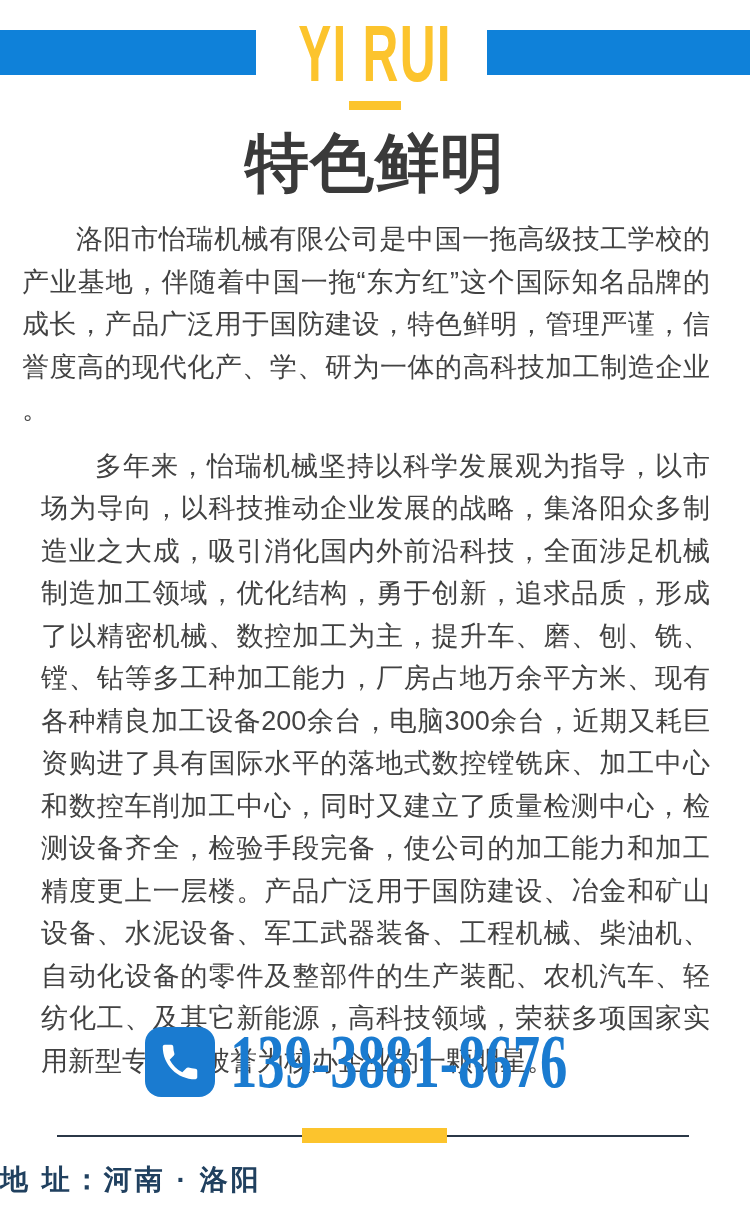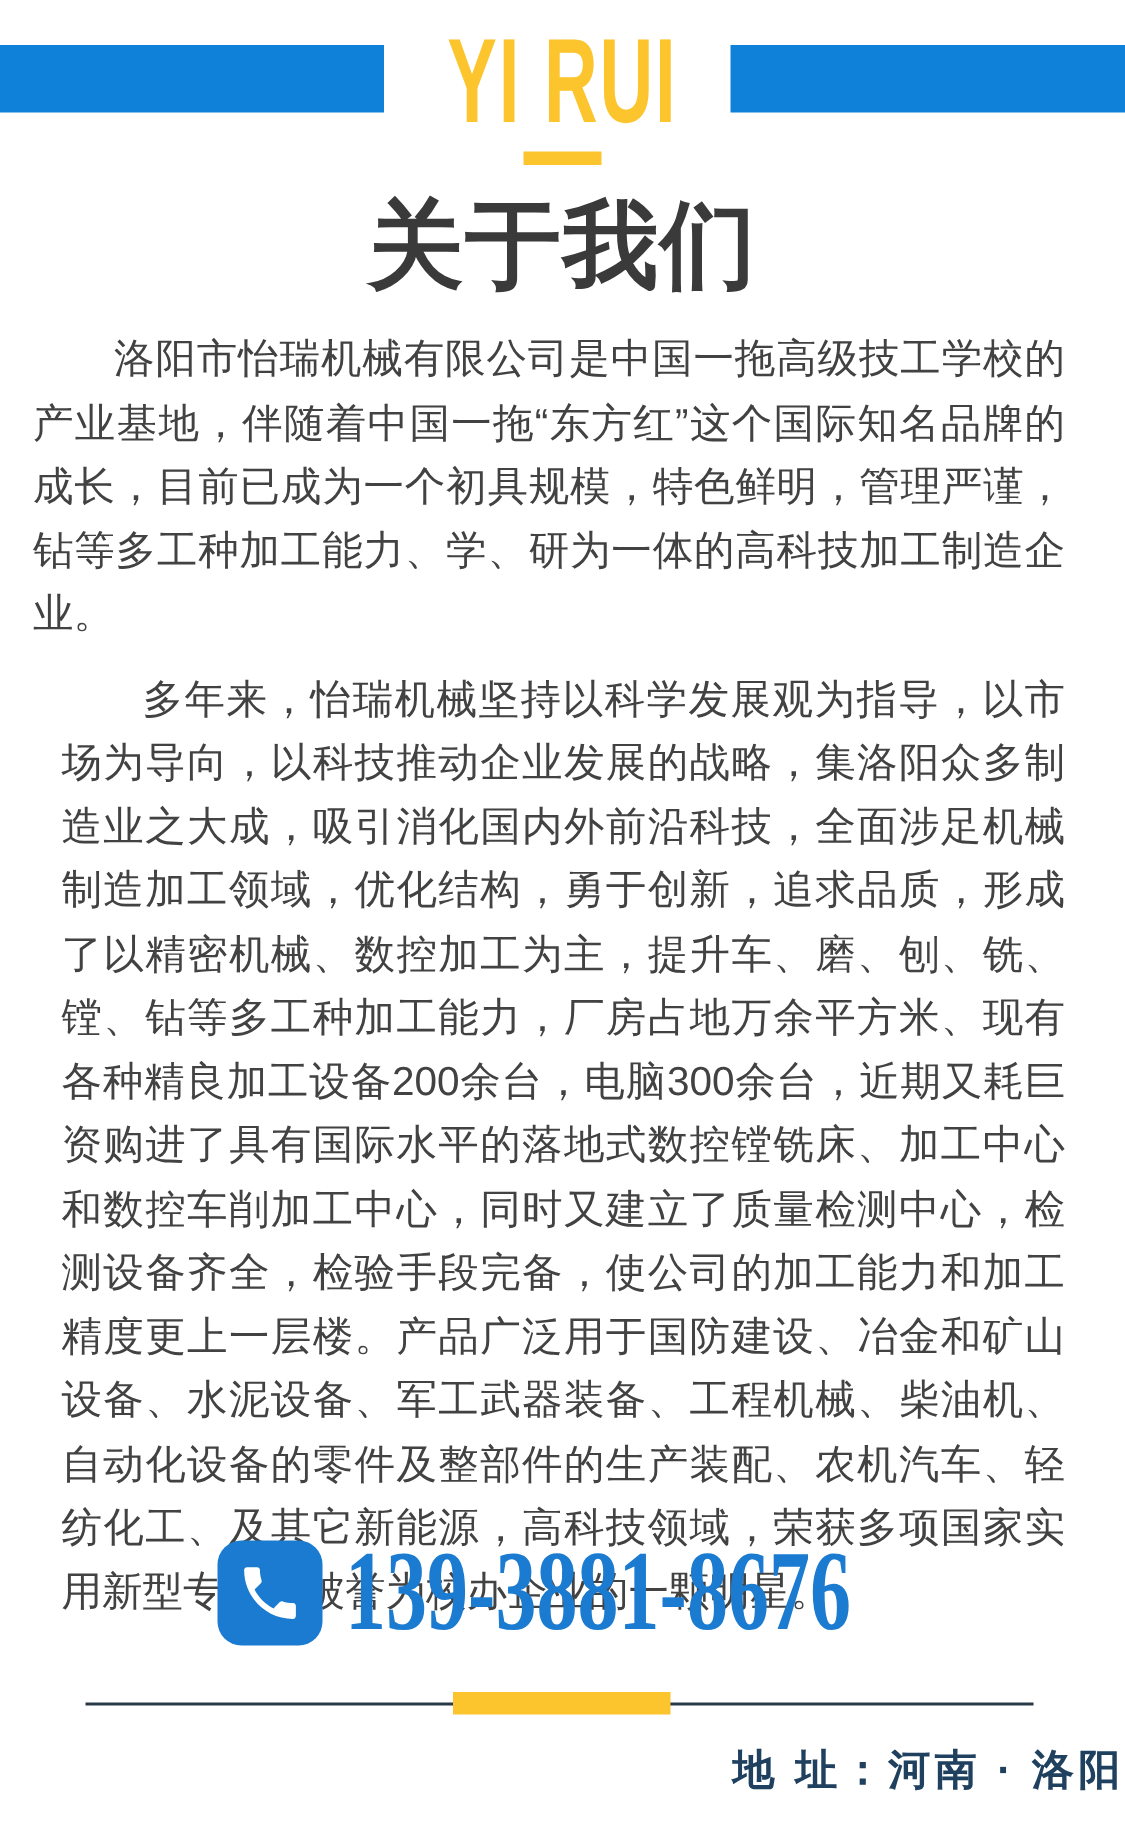--- a/index.html
+++ b/index.html
@@ -86,43 +86,43 @@
     width:632px; height:2px;
     background:var(--divider-navy);
   }
   .divider-accent {
     position:absolute; left:302px; top:1128px;
     width:145px; height:15px;
     background:var(--yellow);
   }
   .address {
     position:absolute; left:0; right:0; top:1160px;
-    text-align:right;
+    text-align:left;
     font-size:28px; line-height:40px;
     color:var(--navy);
     letter-spacing:3px;
     font-weight:bold;
   }
 </style>
 </head>
 <body>
 
 <div id="page">
 
   <div class="header">
     <div class="bar bar-left"></div>
     <div class="bar bar-right"></div>
     <div class="logo-text">YI RUI</div>
     <div class="logo-dash"></div>
   </div>
 
-  <h1 class="section-title">关于我们</h1>
+  <h1 class="section-title">特色鲜明</h1>
 
   <div class="about-body">
-    <p>洛阳市怡瑞机械有限公司是中国一拖高级技工学校的产业基地，伴随着中国一拖“东方红”这个国际知名品牌的成长，目前已成为一个初具规模，特色鲜明，管理严谨，钻等多工种加工能力、学、研为一体的高科技加工制造企业。</p>
+    <p>洛阳市怡瑞机械有限公司是中国一拖高级技工学校的产业基地，伴随着中国一拖“东方红”这个国际知名品牌的成长，产品广泛用于国防建设，特色鲜明，管理严谨，信誉度高的现代化产、学、研为一体的高科技加工制造企业。</p>
     <p>多年来，怡瑞机械坚持以科学发展观为指导，以市场为导向，以科技推动企业发展的战略，集洛阳众多制造业之大成，吸引消化国内外前沿科技，全面涉足机械制造加工领域，优化结构，勇于创新，追求品质，形成了以精密机械、数控加工为主，提升车、磨、刨、铣、镗、钻等多工种加工能力，厂房占地万余平方米、现有各种精良加工设备200余台，电脑300余台，近期又耗巨资购进了具有国际水平的落地式数控镗铣床、加工中心和数控车削加工中心，同时又建立了质量检测中心，检测设备齐全，检验手段完备，使公司的加工能力和加工精度更上一层楼。产品广泛用于国防建设、冶金和矿山设备、水泥设备、军工武器装备、工程机械、柴油机、自动化设备的零件及整部件的生产装配、农机汽车、轻纺化工、及其它新能源，高科技领域，荣获多项国家实用新型专利，被誉为校办企业的一颗明星。</p>
   </div>
 
   <div class="phone-row">
     <div class="phone-icon-box">
       <svg viewBox="0 0 24 24" aria-hidden="true">
         <path fill="#ffffff" d="M6.62 10.79c1.44 2.83 3.76 5.14 6.59 6.59l2.2-2.21c.27-.27.67-.36 1.02-.24 1.12.37 2.33.57 3.57.57.55 0 1 .45 1 1V20c0 .55-.45 1-1 1-9.39 0-17-7.61-17-17 0-.55.45-1 1-1h3.5c.55 0 1 .45 1 1 0 1.25.2 2.45.57 3.57.11.35.03.74-.25 1.02l-2.2 2.2z"></path>
       </svg>
     </div>
     <div class="phone-number">139-3881-8676</div>

